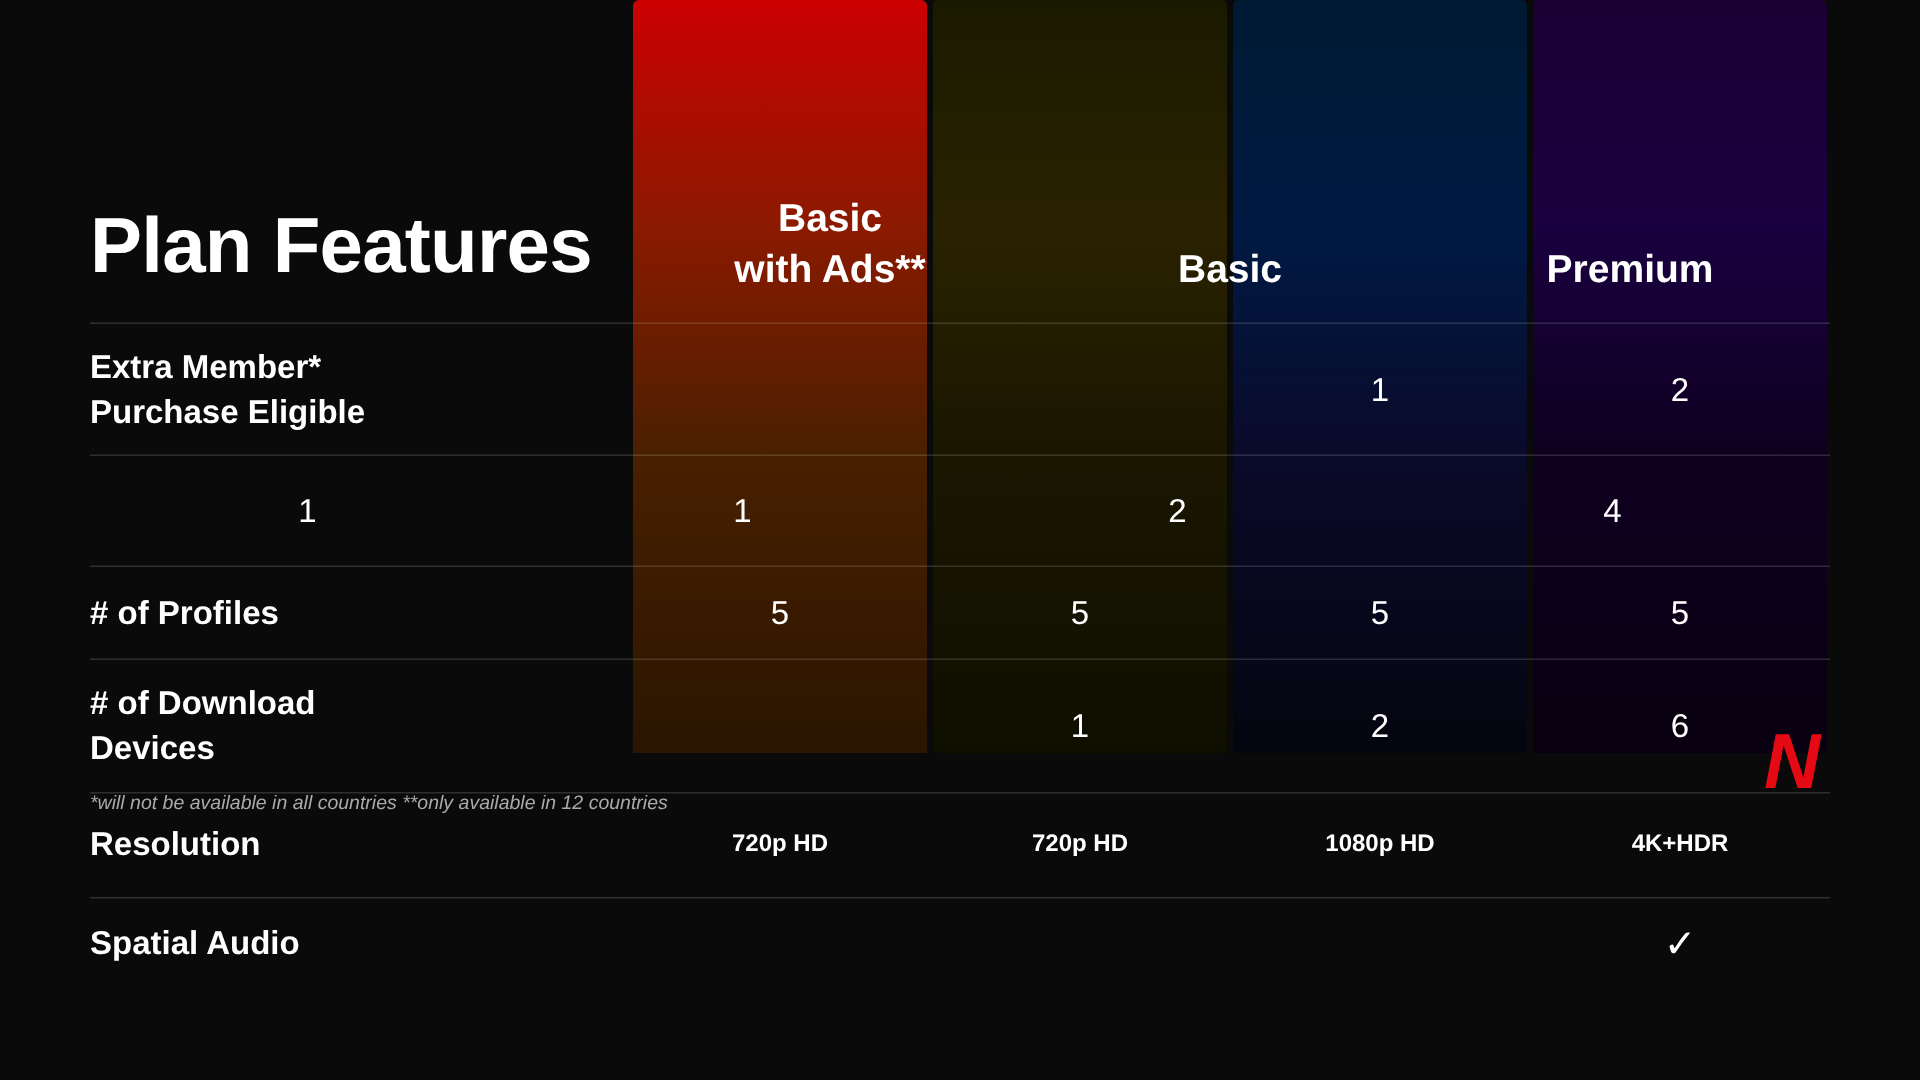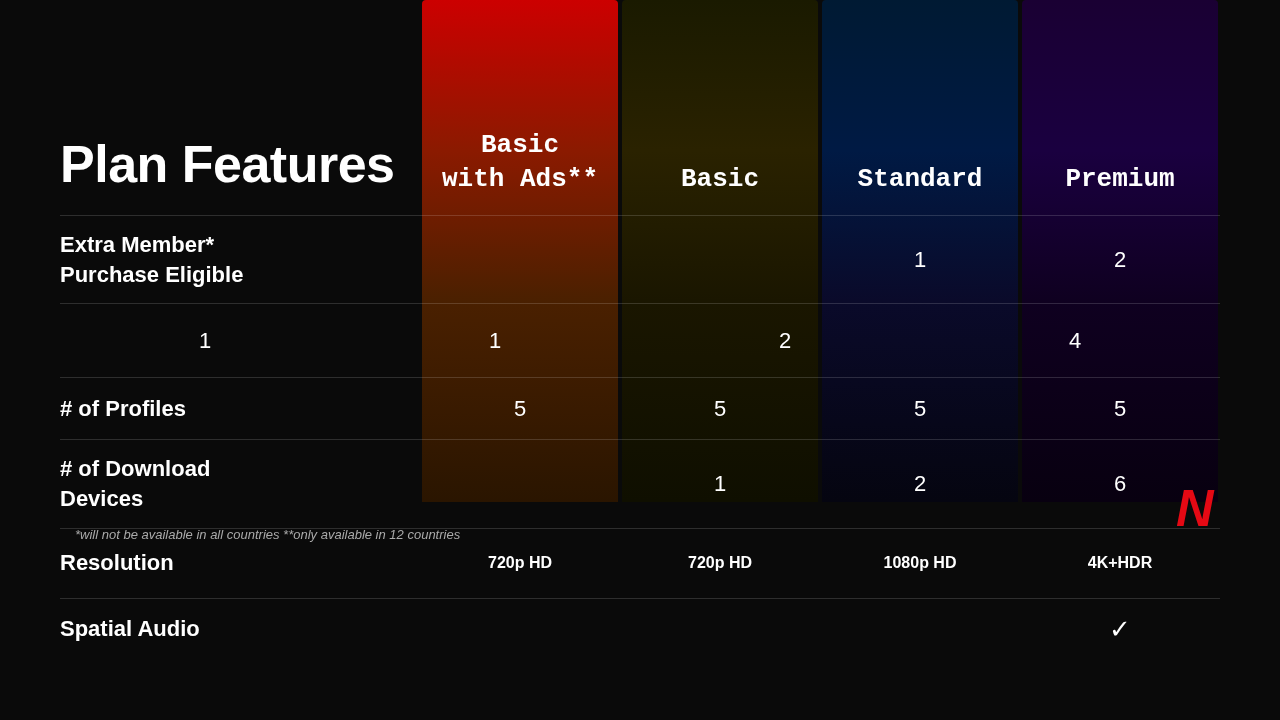--- a/index.html
+++ b/index.html
@@ -49,21 +49,20 @@
     }
 
     .plan-col-header {
       flex: 1;
       display: flex;
       align-items: center;
       justify-content: center;
       height: 215px;
       position: relative;
       border-radius: 0 0 0 0;
-      font-family: Liberation Mono, monospace;
     }
 
     .plan-col-header span {
       color: #ffffff;
       font-size: 26px;
       font-weight: 700;
       text-align: center;
       line-height: 1.3;
       position: absolute;
       bottom: 18px;
@@ -163,21 +162,20 @@
     }
 
     
     .footer-note {
       position: absolute;
       bottom: 10px;
       left: 60px;
       color: #aaaaaa;
       font-size: 13px;
       font-style: italic;
-      margin-left: 15px;
     }
 
     
     .netflix-logo {
       position: absolute;
       bottom: 10px;
       right: 60px;
       color: #e50914;
       font-size: 44px;
       font-weight: 900;
@@ -209,23 +207,20 @@
     <div class="plan-features-title">
       <h1>Plan Features</h1>
     </div>
     <div class="plan-col-header">
       <span>Basic<br>with Ads**</span>
     </div>
     <div class="plan-col-header">
       <span>Basic</span>
     </div>
     <div class="plan-col-header">
-      <span>Standard</span>
-    </div>
-    <div class="plan-col-header">
       <span>Premium</span>
     </div>
   </div>
 
   <div class="table-area">
 
     <div class="table-row-item row-extra-member">
       <div class="row-label">Extra Member*<br>Purchase Eligible</div>
       <div class="row-cell"></div>
       <div class="row-cell"></div>

